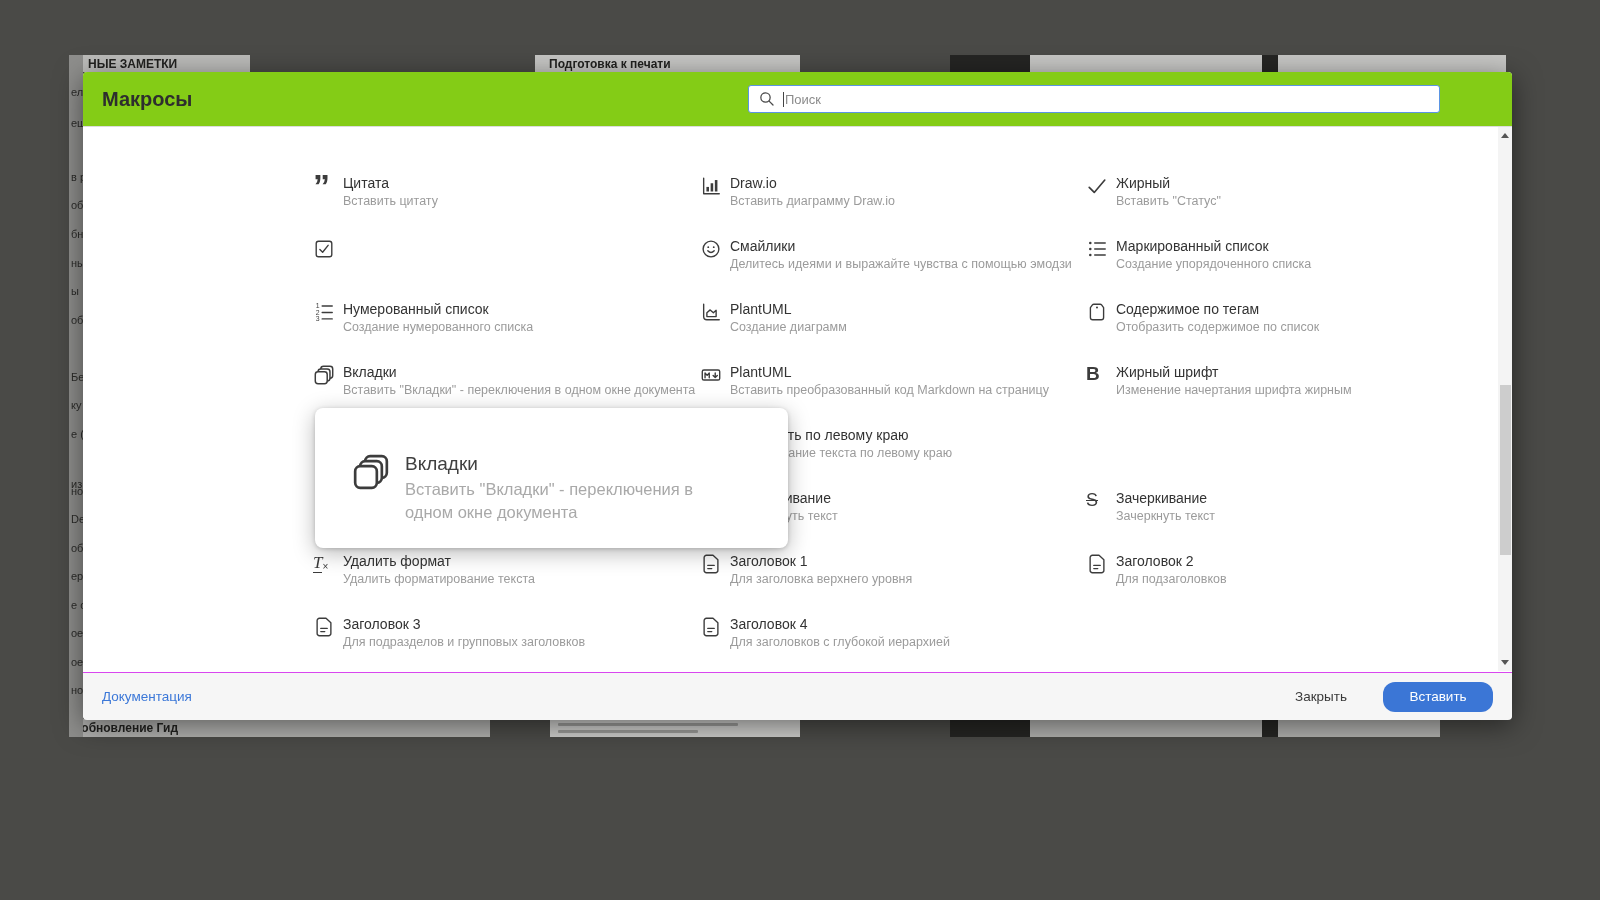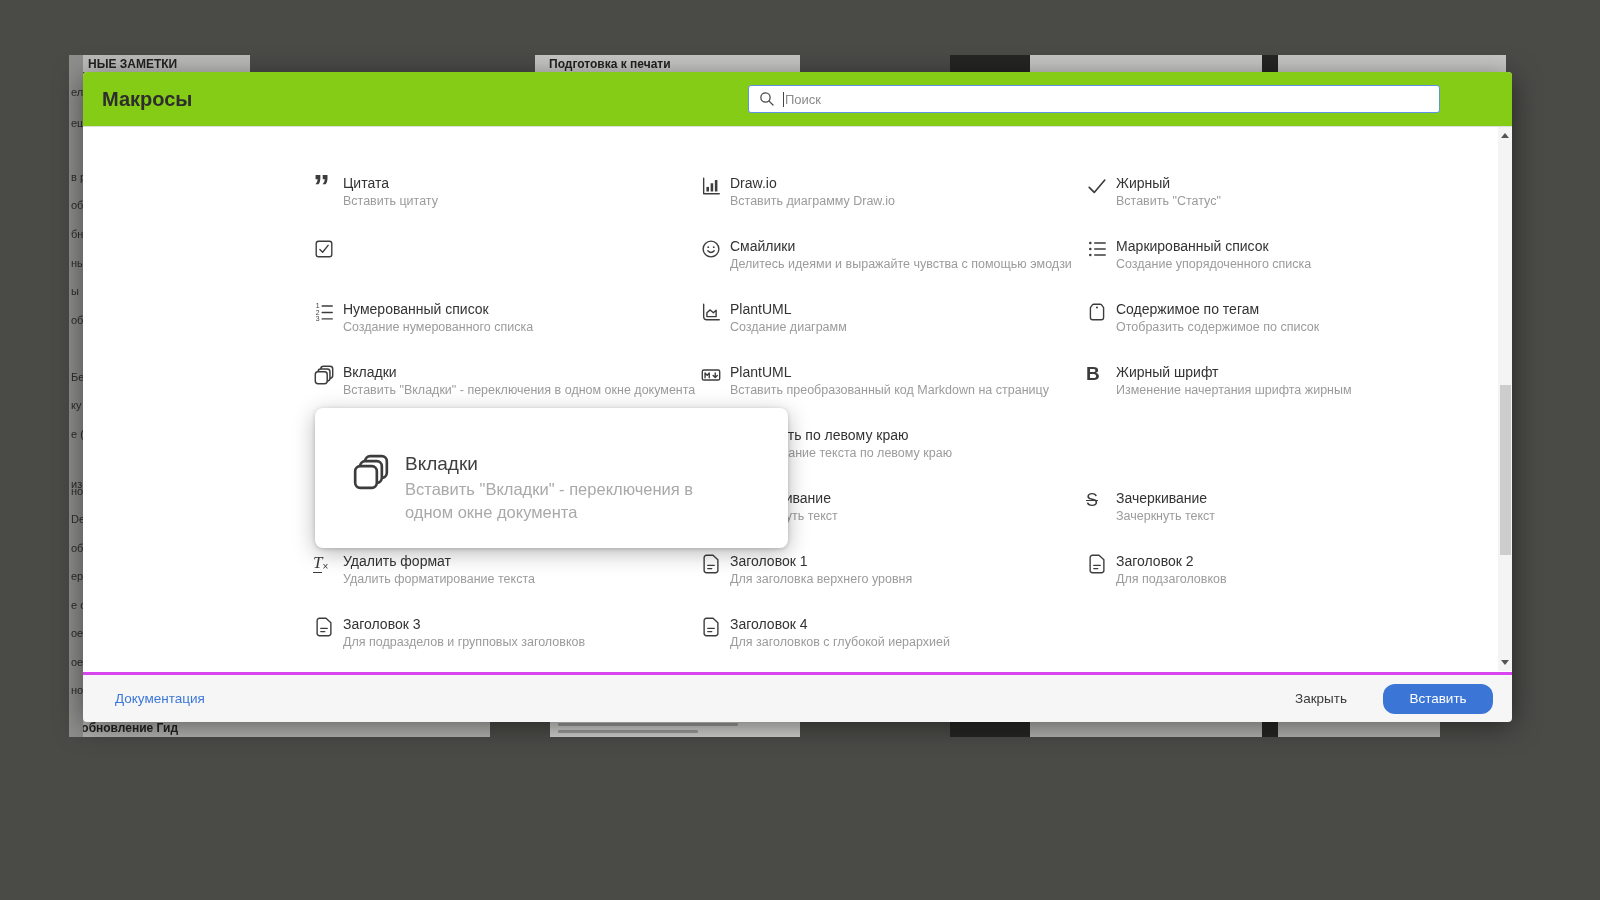--- a/index.html
+++ b/index.html
@@ -61,22 +61,22 @@
     box-shadow:0 5px 22px rgba(0,0,0,.28),0 1px 4px rgba(0,0,0,.18);
     display:flex;align-items:flex-start;padding:44px 0 0 36px;box-sizing:border-box;
   }
   .tt-icon{width:40px;height:40px;margin-right:14px;flex:0 0 auto;}
   .tt-icon svg{width:40px;height:40px;}
   .tt-title{font-size:19px;color:#404040;line-height:23px;}
   .tt-desc{font-size:16.5px;color:#a9a9a9;line-height:23px;width:330px;margin-top:3px;}
   
   .mfooter{
     position:absolute;left:0;right:0;top:600px;height:47px;
-    background:#f6f6f6;border-top:3px solid #d946ef;border-radius:0 0 4px 4px;
-    display:flex;align-items:center;padding-left:13px;
+    background:#f6f6f6;border-top:1px solid #d946ef;border-radius:0 0 4px 4px;
+    display:flex;align-items:center;
   }
   .doclink{margin-left:19px;font-size:13.5px;color:#3c78d8;cursor:pointer;}
   .fspacer{flex:1;}
   .btn-close{font-size:13.5px;color:#3a3a3a;background:none;border:none;cursor:pointer;margin-right:30px;font-family:inherit;}
   .btn-insert{
     width:110px;height:30px;margin-right:19px;border:none;border-radius:12px;
     color:#fff;font-size:13.5px;cursor:pointer;font-family:inherit;
   }
   
   .sbar{position:absolute;left:1415px;top:55px;width:14px;height:544px;background:#f4f4f4;}

